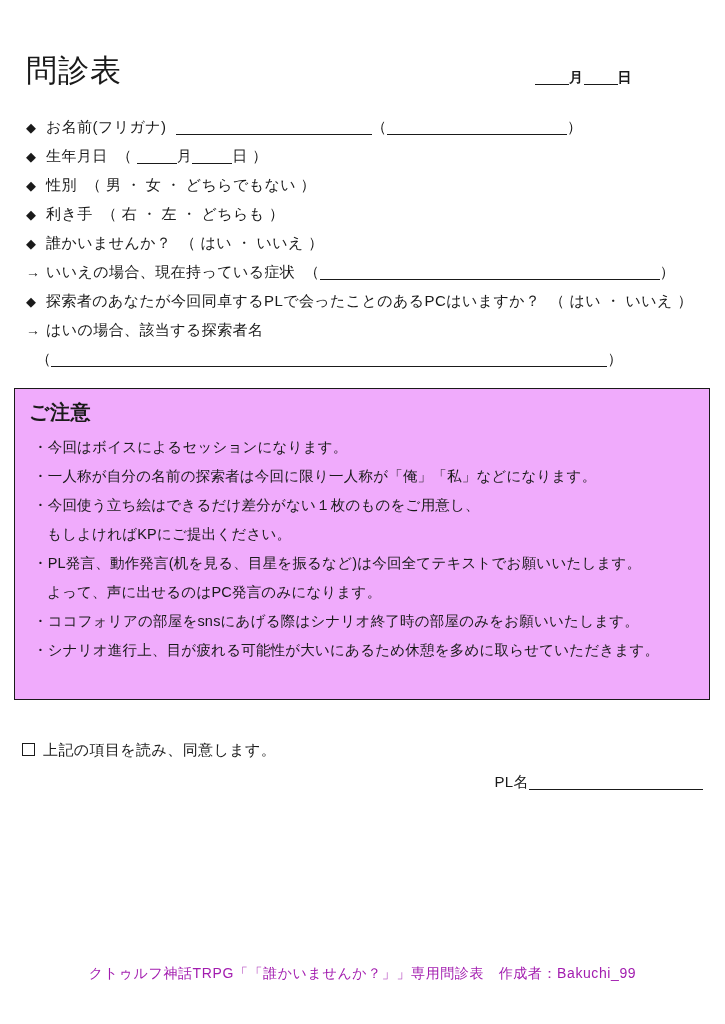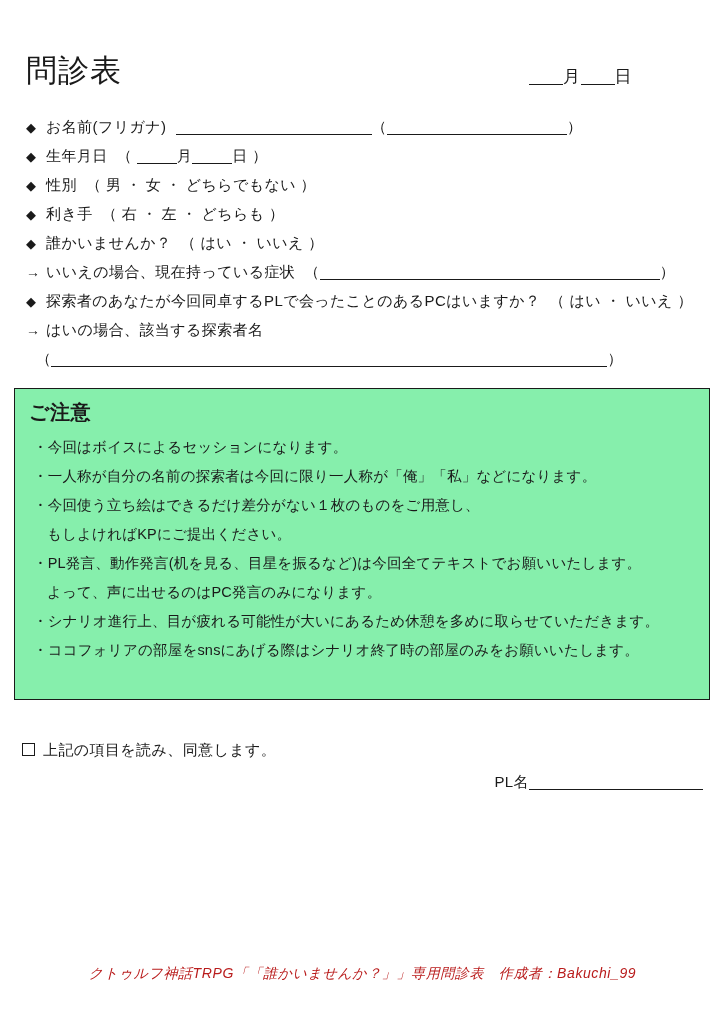--- a/index.html
+++ b/index.html
@@ -37,24 +37,25 @@
     font-size: 31px;
     line-height: 38px;
     letter-spacing: 1px;
     font-weight: 500;
     white-space: nowrap;
   }
   .date-field {
     position: absolute;
     right: 32px;
     top: 14px;
-    font-size: 17px;
+    font-size: 14px;
     line-height: 22px;
     letter-spacing: 0.5px;
     white-space: nowrap;
+    font-weight: bold;
   }
   .date-field .blank {
     display: inline-block;
     width: 34px;
     border-bottom: 1.4px solid #1a1a1a;
     vertical-align: -3px;
   }
 
   
   .questions {
@@ -102,21 +103,21 @@
 
   
   .notice-box {
     position: absolute;
     left: 14px;
     top: 388px;
     width: 696px;
     height: 312px;
     border: 1.6px solid #1a1a1a;
     box-sizing: border-box;
-    background: #86efac;
+    background: #f0abfc;
   }
   .notice-title {
     position: absolute;
     left: 14px;
     top: 8px;
     font-size: 20px;
     line-height: 30px;
     font-weight: 600;
     letter-spacing: 0.5px;
   }
@@ -175,24 +176,23 @@
 
   
   .footer {
     position: absolute;
     left: 0;
     top: 962px;
     width: 725px;
     text-align: center;
     font-size: 14px;
     line-height: 22px;
-    color: #b91c1c;
+    color: #a21caf;
     letter-spacing: 0.6px;
     white-space: nowrap;
-    font-style: italic;
   }
 </style>
 </head>
 <body>
 
 <div class="page">
 
   <div class="header">
     <div class="doc-title">問診表</div>
     <div class="date-field">
@@ -242,22 +242,22 @@
 
   <div class="notice-box">
     <div class="notice-title">ご注意</div>
     <div class="notice-list">
       <div class="notice-item">・今回はボイスによるセッションになります。</div>
       <div class="notice-item">・一人称が自分の名前の探索者は今回に限り一人称が「俺」「私」などになります。</div>
       <div class="notice-item">・今回使う立ち絵はできるだけ差分がない１枚のものをご用意し、</div>
       <div class="notice-item cont">もしよければKPにご提出ください。</div>
       <div class="notice-item">・PL発言、動作発言(机を見る、目星を振るなど)は今回全てテキストでお願いいたします。</div>
       <div class="notice-item cont">よって、声に出せるのはPC発言のみになります。</div>
+      <div class="notice-item">・ココフォリアの部屋をsnsにあげる際はシナリオ終了時の部屋のみをお願いいたします。</div>
       <div class="notice-item">・シナリオ進行上、目が疲れる可能性が大いにあるため休憩を多めに取らせていただきます。</div>
-      <div class="notice-item">・ココフォリアの部屋をsnsにあげる際はシナリオ終了時の部屋のみをお願いいたします。</div>
     </div>
   </div>
 
   <div class="agreement">
     <span class="checkbox-glyph"></span><span>上記の項目を読み、同意します。</span>
   </div>
 
   <div class="signature">
     <span>PL名</span><span class="blank"></span>
   </div>

